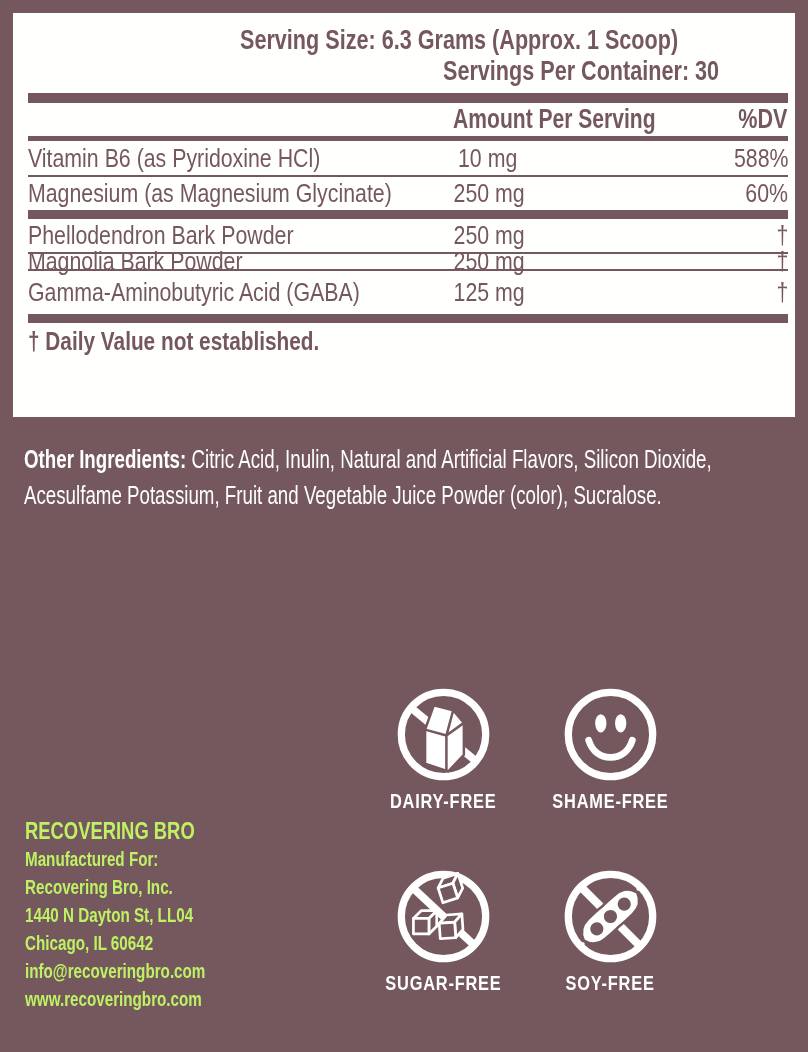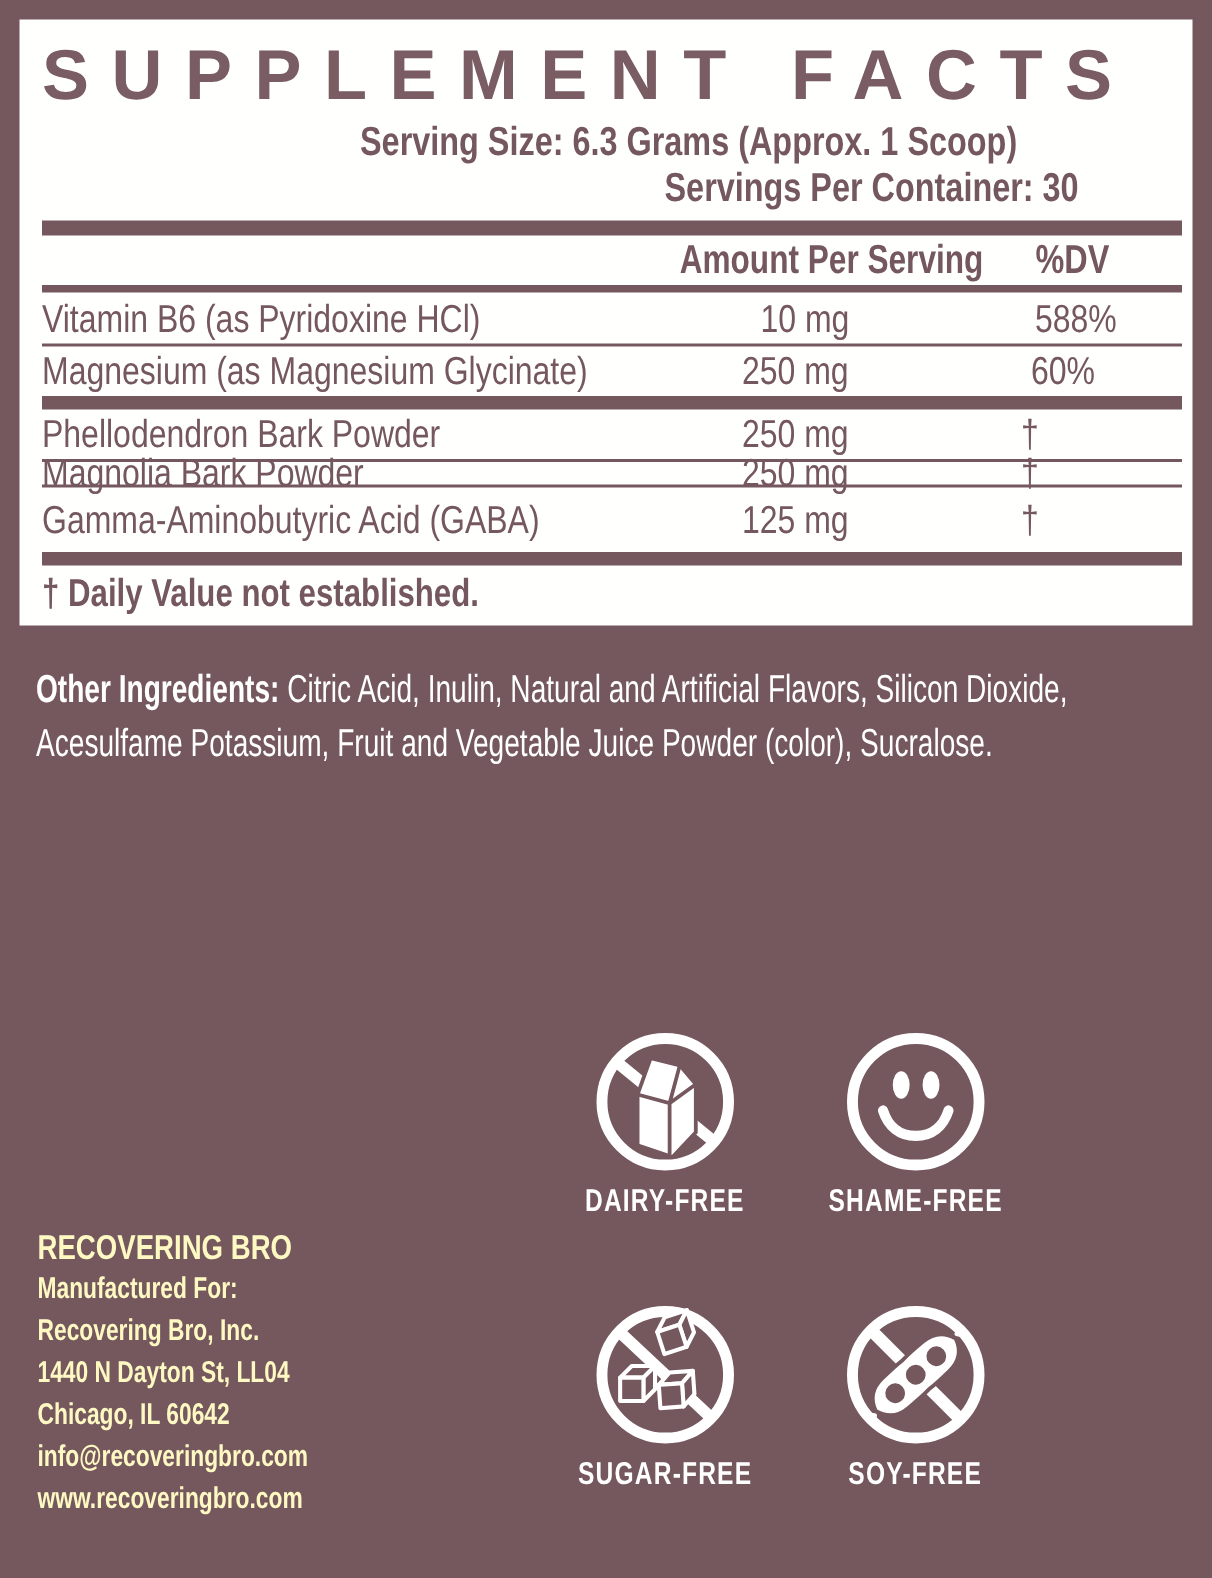--- a/index.html
+++ b/index.html
@@ -24,22 +24,22 @@
     white-space:nowrap;margin:0 0 4px 0;color:#7A5C63;
   }
   .serving{font-size:27px;font-weight:bold;line-height:31px;text-align:right;}
   .bar{background:#75585E;}
   .bar.b10{height:10px;margin-top:6px;}
   .bar.b5{height:5px;}
   .bar.b9{height:9px;}
   .sep{height:2px;background:#75585E;}
   .trow{display:flex;align-items:center;}
   .trow .c-name{flex:1;min-width:0;text-align:left;}
-  .trow .c-amt{width:170px;text-align:right;margin-right:112px;}
-  .trow .c-dv{width:110px;text-align:left;}
+  .trow .c-amt{width:170px;text-align:center;margin-right:112px;}
+  .trow .c-dv{width:110px;text-align:right;}
   .trow.thead{height:33px;font-size:27px;font-weight:bold;}
   .trow.r1{height:34px;}  .trow.r2{height:33px;}  .trow.r3{height:33px;}
   .trow.r4{height:15px;}  .trow.r5{height:43px;}
   .trow.body{font-size:26px;}
   .footnote{font-size:26px;font-weight:bold;line-height:36px;}
 
   
   .other{position:absolute;left:24px;top:441px;color:#fff;font-size:26px;line-height:36px;}
   .other b{font-weight:bold;}
 
@@ -49,31 +49,30 @@
     display:grid;grid-template-columns:158px 158px;column-gap:9px;row-gap:55px;text-align:right;
   }
   .badge{display:flex;flex-direction:column;align-items:center;}
   .badge svg{width:97px;height:97px;display:block;}
   .badge-label{
     margin-top:6px;color:#fff;font-size:21px;font-weight:bold;
     line-height:24px;letter-spacing:1px;
   }
 
   
-  .company{position:absolute;left:25px;top:817px;color:#fef9c3;}
+  .company{position:absolute;left:25px;top:817px;color:#bef264;}
   .company-name{font-size:23px;font-weight:bold;line-height:28px;}
   .company-line{font-size:20px;font-weight:bold;line-height:28px;}
 </style>
 </head>
 <body>
 
 <div class="canvas">
 
   <section class="panel">
-    <h1 class="title">SUPPLEMENT FACTS</h1>
 
     <div class="serving">
       <span class="cx" style="--sx:.8">Serving Size: 6.3 Grams (Approx. 1 Scoop)</span>
     </div>
     <div class="serving">
       <span class="cx" style="--sx:.8">Servings Per Container: 30</span>
     </div>
 
     <div class="bar b10"></div>
 

